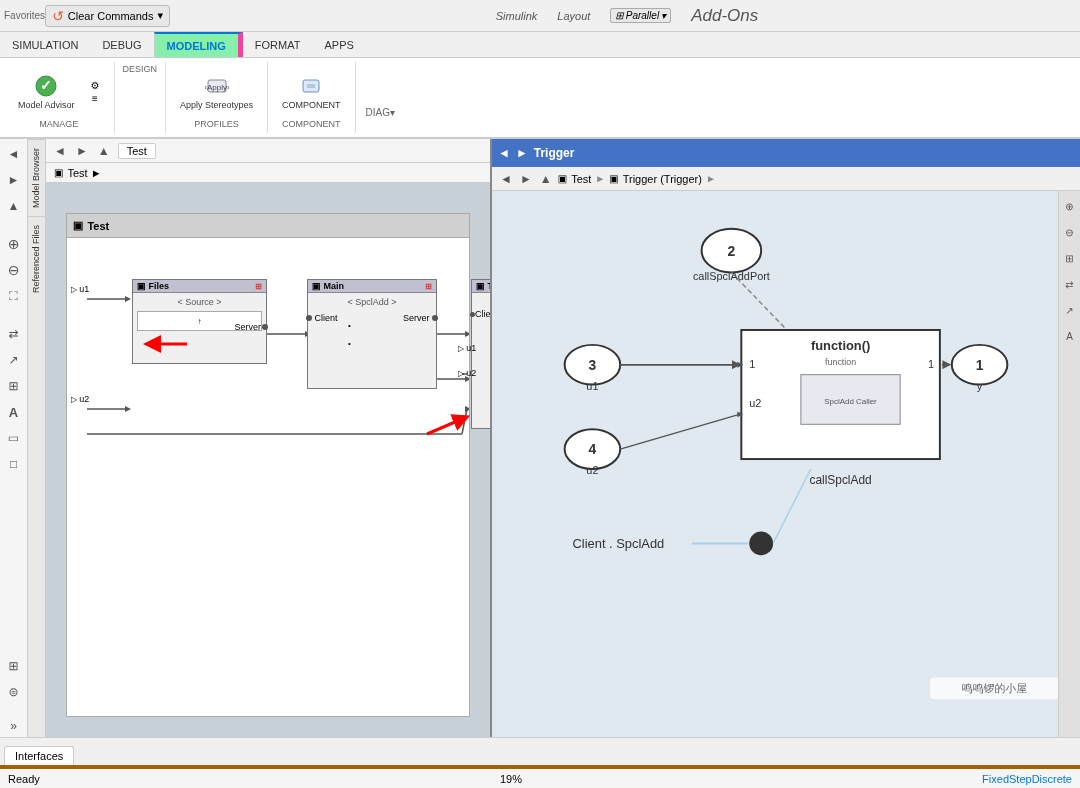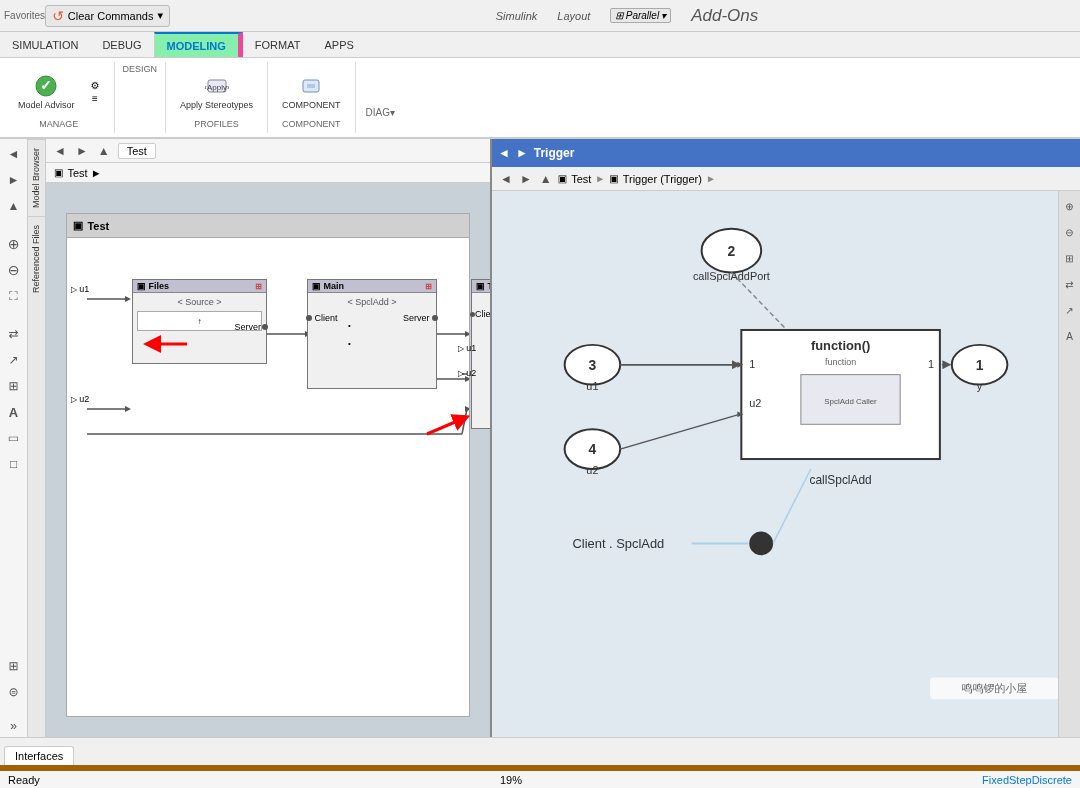--- a/index.html
+++ b/index.html
@@ -231,21 +231,21 @@
       flex: 1;
       background: #e0e8f0;
       position: relative;
       overflow: hidden;
     }
 
     
     .status-bar {
       height: 24px;
       background: #f5f5f5;
-      border-top: 6px solid #a16207;
+      border-top: 4px solid #a16207;
       display: flex;
       align-items: center;
       padding: 0 8px;
       justify-content: space-between;
       font-size: 11px;
     }
     .status-tabs {
       height: 28px;
       background: #f0f0f0;
       border-top: 1px solid #ccc;

